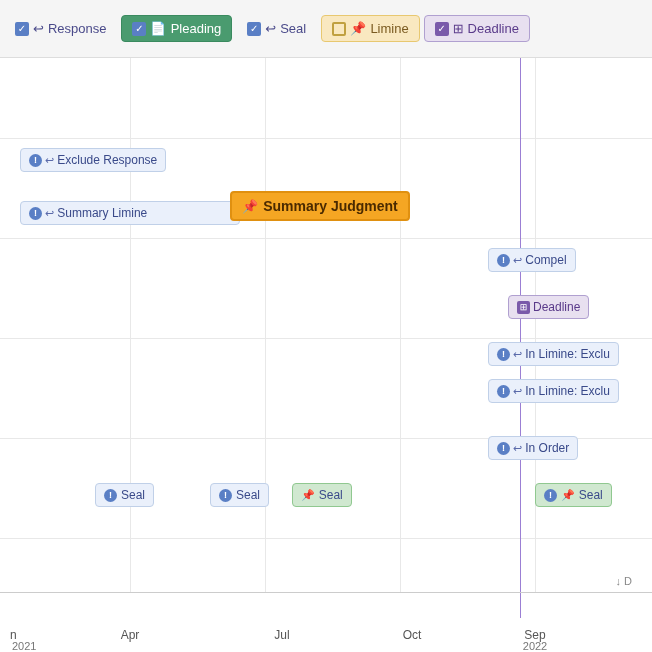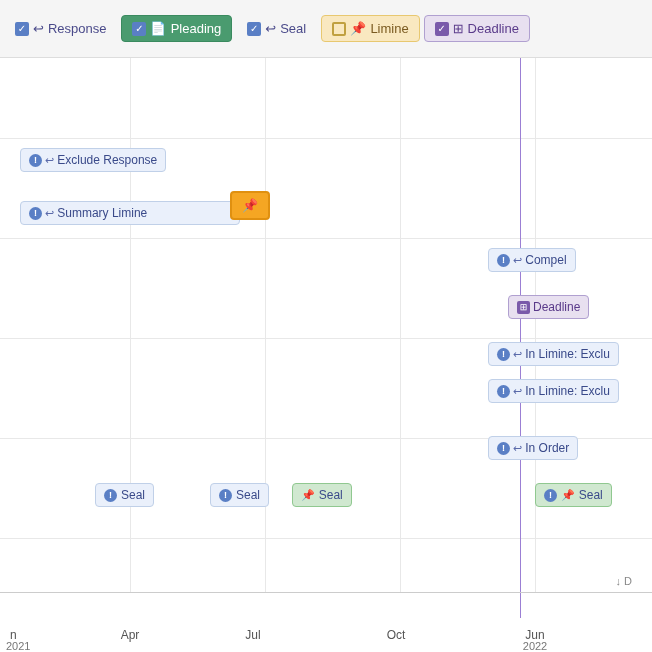--- a/index.html
+++ b/index.html
@@ -320,20 +320,21 @@
   </div>
 
   <div class="tl-item" style="top:143px; left:20px; width:220px;">
     <span class="excl-icon">!</span>
     <span class="item-icon">↩</span>
     <span>Summary Limine</span>
   </div>
 
   <div class="popup-item" style="top:133px; left:230px;">
     <span class="pin-icon">📌</span>
+    <span>Summary Judgment</span>
   </div>
 
   <div class="tl-item" style="top:190px; left:488px;">
     <span class="excl-icon">!</span>
     <span class="item-icon">↩</span>
     <span>Compel</span>
   </div>
 
   <div class="tl-item deadline-item" style="top:237px; left:508px;">
     <span class="deadline-icon">⊞</span>
@@ -379,25 +380,25 @@
     <span>Seal</span>
   </div>
 
   <div class="scroll-indicator">
     <span>↓ D</span>
   </div>
 
   <div class="timeline-axis">
 
     <span class="axis-label" style="left:10px; transform:translateX(0);">n</span>
-    <span class="axis-year" style="left:6px; transform:translateX(0);">2021</span>
+    <span class="axis-year" style="left:12px; transform:translateX(0);">2021</span>
 
     <span class="axis-label" style="left:130px;">Apr</span>
 
-    <span class="axis-label" style="left:253px;">Jul</span>
-
-    <span class="axis-label" style="left:396px;">Oct</span>
-
-    <span class="axis-label" style="left:535px;">Jun</span>
+    <span class="axis-label" style="left:282px;">Jul</span>
+
+    <span class="axis-label" style="left:412px;">Oct</span>
+
+    <span class="axis-label" style="left:535px;">Sep</span>
     <span class="axis-year" style="left:535px;">2022</span>
   </div>
 
 </div>
 
 </body></html>

